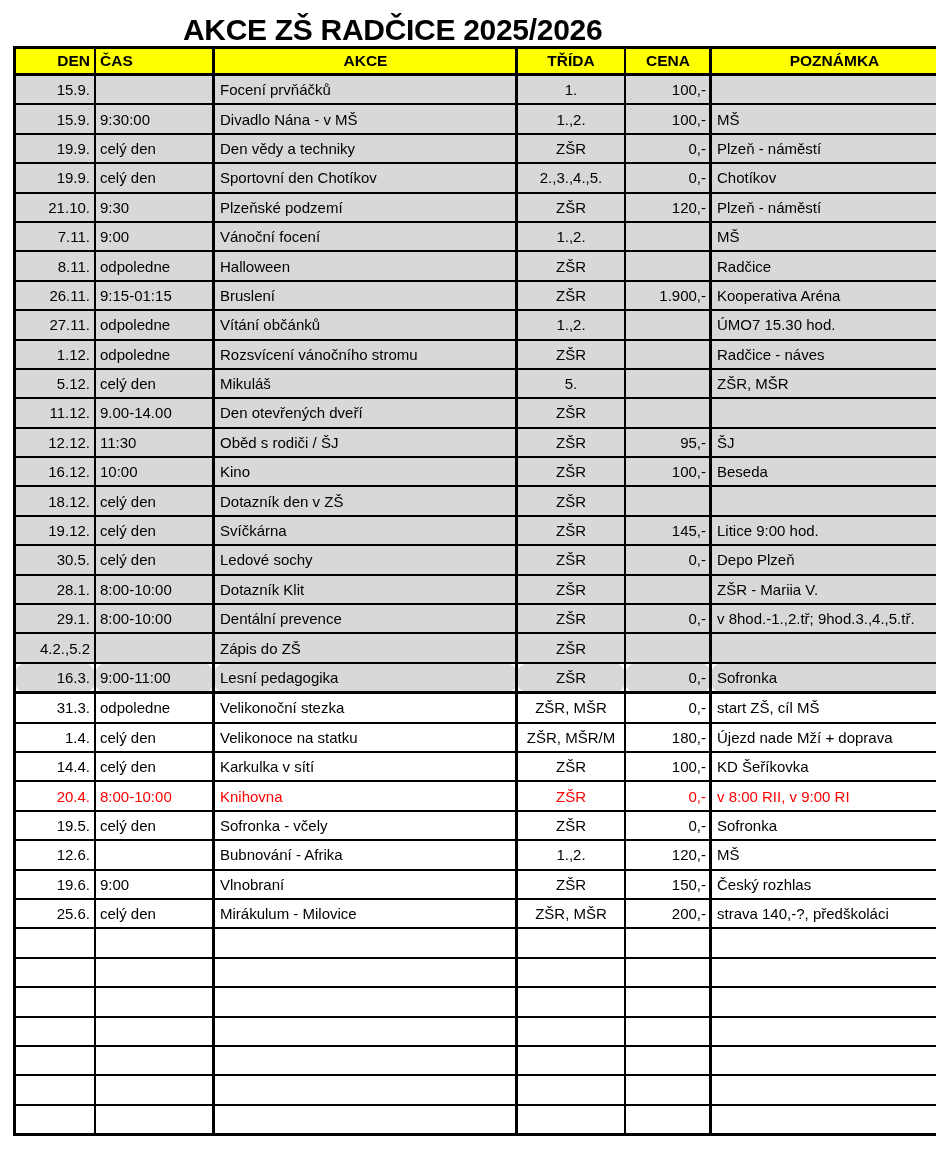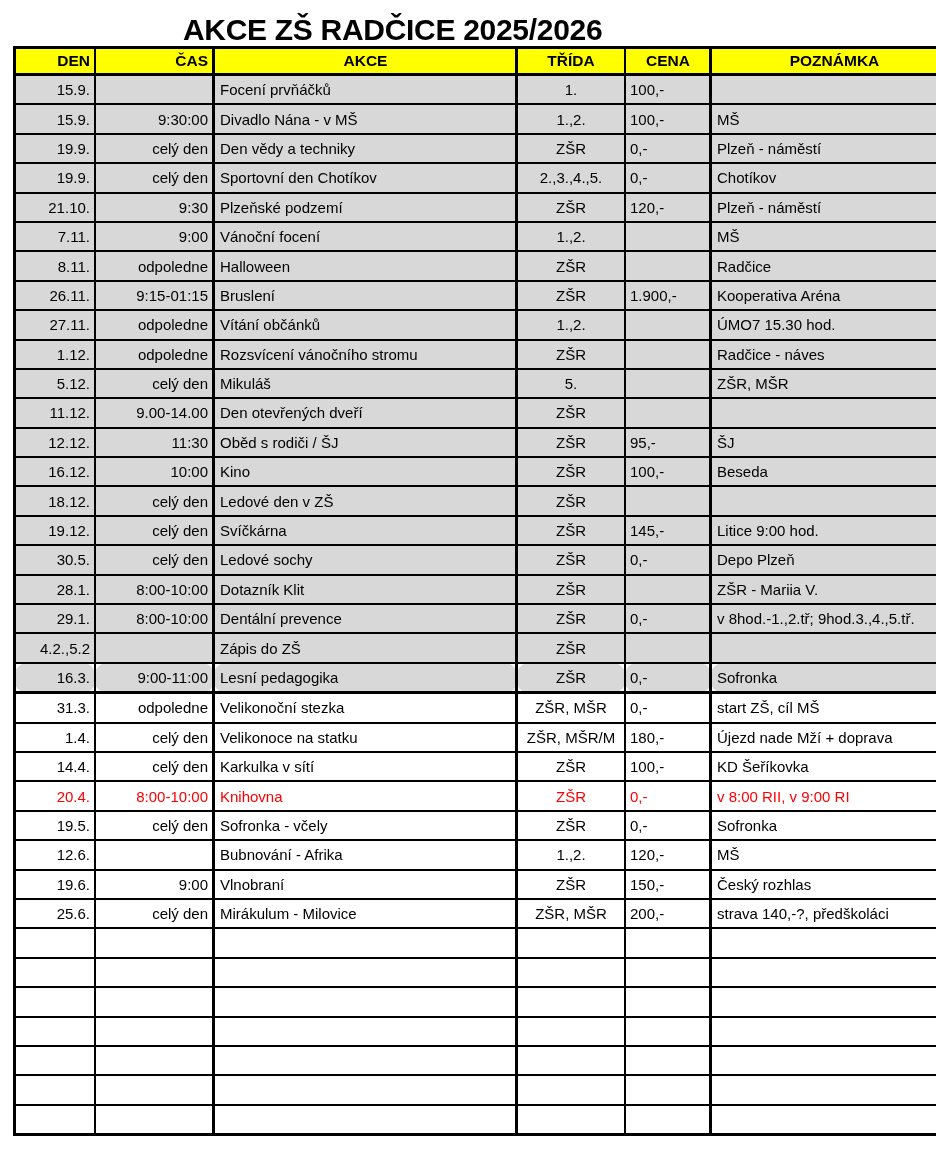--- a/index.html
+++ b/index.html
@@ -40,24 +40,24 @@
     font-weight: bold;
     font-size: 15.5px;
     text-align: center;
     height: 24px;
     border-top-width: 3px;
     border-bottom-width: 3px;
   }
   td { height: 27.4px; }
   
   .c-den      { width: 70px;  text-align: right; }
-  .c-cas      { width: 108px; text-align: right; }
+  .c-cas      { width: 108px; text-align: left; }
   .c-akce     { width: 291px; text-align: left; border-left-width: 3px; border-right-width: 3px; padding-left: 5px; }
   .c-trida    { width: 98px;  text-align: center; margin-left: 32px; }
-  .c-cena     { width: 76px;  text-align: left; padding-right: 3px; }
+  .c-cena     { width: 76px;  text-align: right; padding-right: 3px; }
   .c-poznamka { width: 235px; text-align: left; border-left-width: 3px; padding-left: 5px; }
   thead th.c-akce, thead th.c-trida, thead th.c-cena, thead th.c-poznamka { text-align: center; }
   tr.shade-gray td { background: var(--shade-gray, #D8D8D8); }
   tr.section-end td { border-bottom-width: 3px; border-radius: 12px; }
   tr.row-red td { color: var(--red-text, #FF0000); }
 </style>
 </head>
 <body>
 
 <div class="title">AKCE ZŠ RADČICE 2025/2026</div>
@@ -182,21 +182,21 @@
         <td class="c-den">16.12.</td>
         <td class="c-cas">10:00</td>
         <td class="c-akce">Kino</td>
         <td class="c-trida">ZŠR</td>
         <td class="c-cena">100,-</td>
         <td class="c-poznamka">Beseda</td>
       </tr>
       <tr class="shade-gray">
         <td class="c-den">18.12.</td>
         <td class="c-cas">celý den</td>
-        <td class="c-akce">Ledové den v ZŠ</td>
+        <td class="c-akce">Dotazník den v ZŠ</td>
         <td class="c-trida">ZŠR</td>
         <td class="c-cena"></td>
         <td class="c-poznamka"></td>
       </tr>
       <tr class="shade-gray">
         <td class="c-den">19.12.</td>
         <td class="c-cas">celý den</td>
         <td class="c-akce">Svíčkárna</td>
         <td class="c-trida">ZŠR</td>
         <td class="c-cena">145,-</td>

